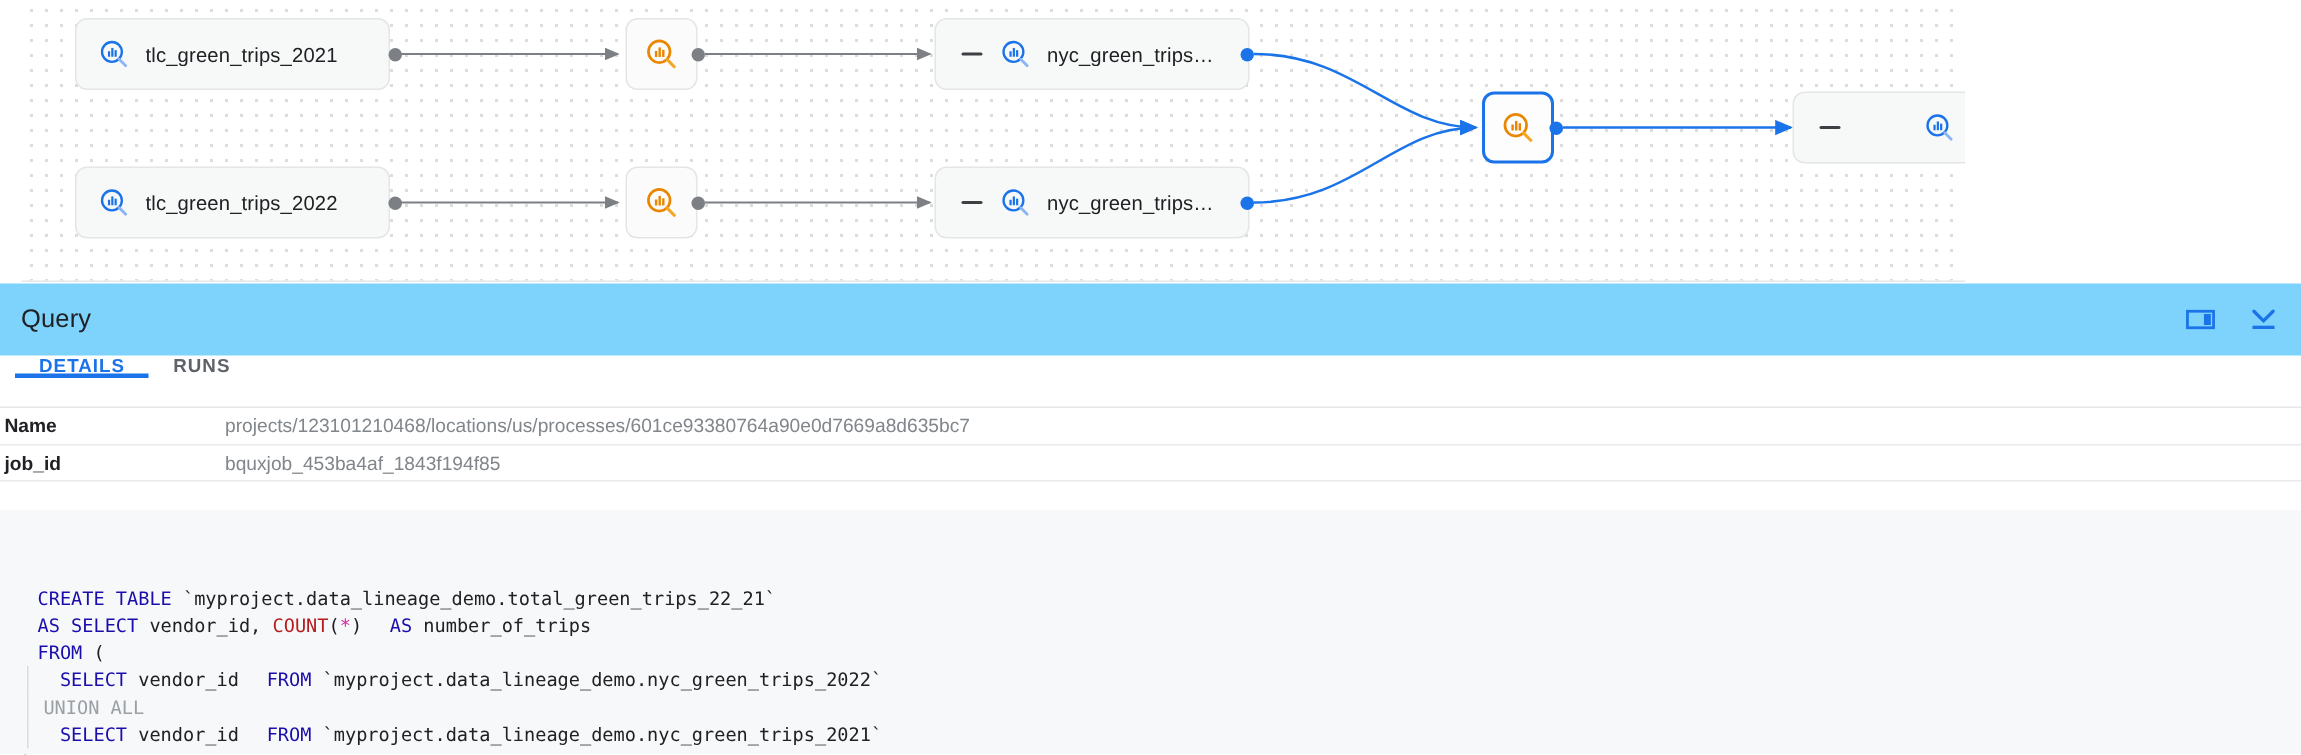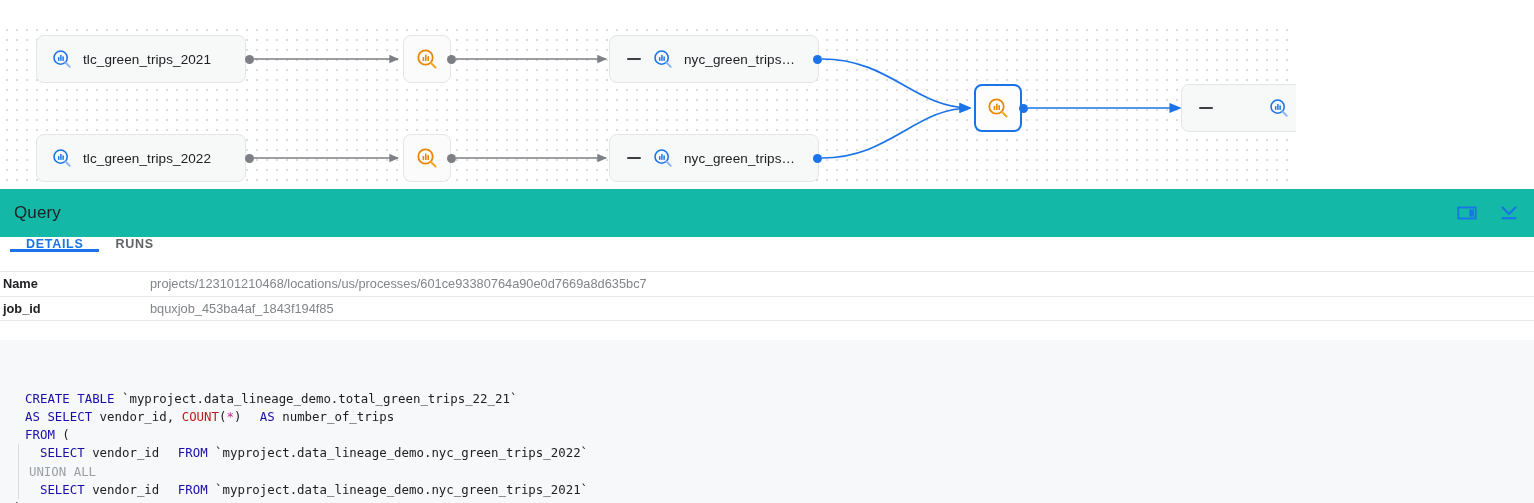--- a/index.html
+++ b/index.html
@@ -8,29 +8,28 @@
     width: 1534px; height: 503px;
     background: #ffffff;
     font-family: "Liberation Sans", sans-serif;
     overflow: hidden;
   }
 
   #app { position: relative; width: 1534px; height: 503px; background:#fff; }
 
   
   .graph-canvas {
-    position: absolute; left: 0; top: 0;
+    position: absolute; left: 14px; top: 0;
     width: 1296px; height: 188px;
     background-color: #ffffff;
     background-image: radial-gradient(#dcdcdc 1px, transparent 1.1px);
     background-size: 10px 10px;
     background-position: 2px 2px;
     border-bottom: 1px solid #e4e6e8;
     overflow: hidden;
-    margin-top: 23px;
   }
   .graph-svg { position:absolute; left:0; top:0; width:1534px; height:188px; }
 
   .node {
     position: absolute;
     background: #f7f8f8;
     border: 1px solid #e3e5e7;
     border-radius: 8px;
     display: flex;
     align-items: center;
@@ -81,21 +80,21 @@
     width: 32px; height: 5px; border-radius: 3px;
     background: #d6d8da;
   }
 
   
   .panel-header {
     position: absolute; left: 0; top: 189px;
     width: 1534px; height: 48px;
     display: flex; align-items: center;
     padding: 0 14px;
-    background: #14b8a6;
+    background: #7dd3fc;
   }
   .panel-title {
     font-size: 17px; color: #202124; font-weight: 400; letter-spacing: .1px;
   }
   .panel-actions { margin-left: auto; display: flex; align-items: center; gap: 20px; }
   .panel-action { width: 22px; height: 22px; display:block; cursor: pointer; }
 
   .tabs {
     position: absolute; left: 0; top: 237px;
     width: 1534px; height: 35px;

